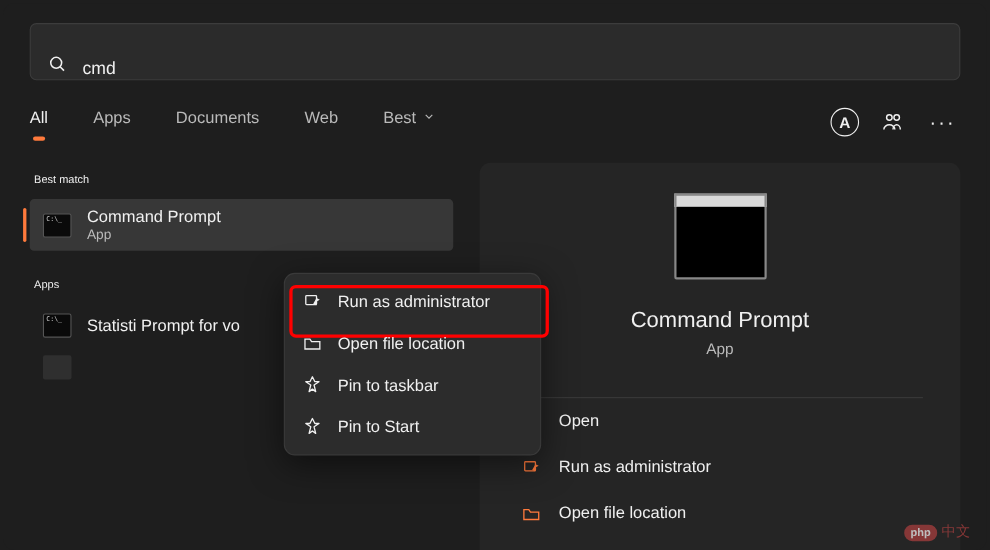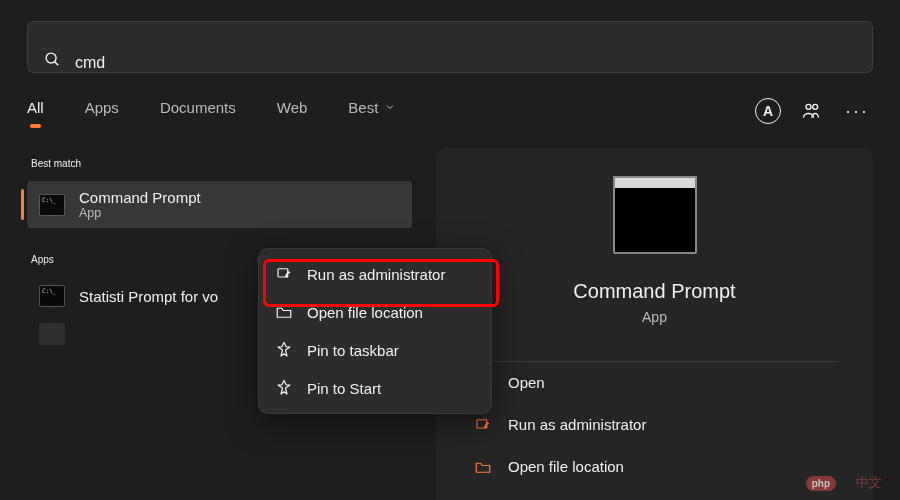--- a/index.html
+++ b/index.html
@@ -219,21 +219,21 @@
     font-size: 13px;
     opacity: 0.7;
   }
   .watermark .pill {
     display:inline-block;
     background:#b04040;
     color:#fff;
     font-size:10px;
     padding:2px 6px;
     border-radius:10px;
-    margin-right:20px;
+    margin-right:4px;
     font-weight:700;
   }
 </style>
 </head>
 <body>
 
 <div class="window">
 
   <div class="search-bar">
     <span class="icon">

